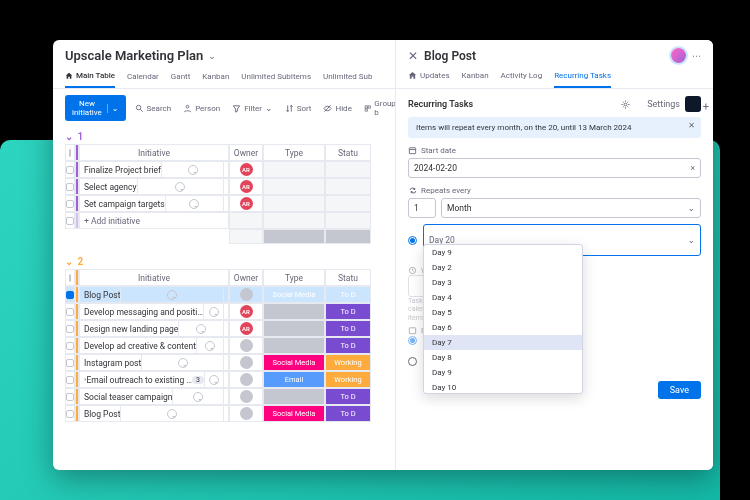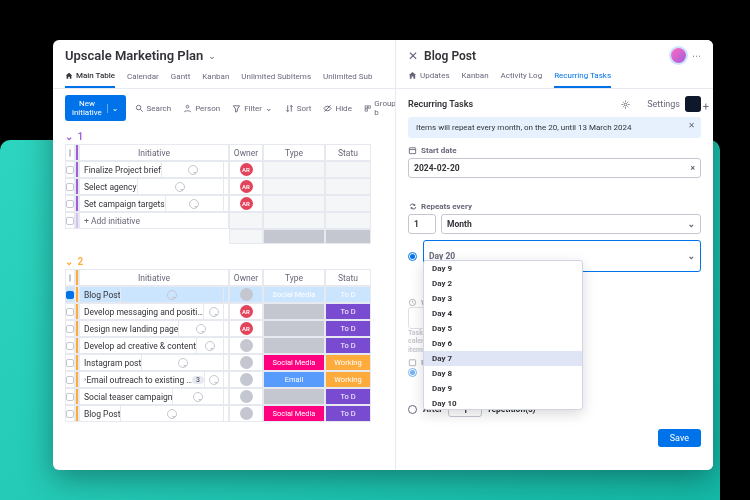--- a/index.html
+++ b/index.html
@@ -65,21 +65,21 @@
   .sp-avatar{width:15px;height:15px;border-radius:50%;background:linear-gradient(135deg,#ff6ac1,#a25ddc);box-shadow:0 0 0 2px #cce5ff;}
   .sp-tabs{display:flex;gap:12px;padding:0 12px;border-bottom:1px solid #e6e9ef;font-size:8px;color:#676879;}
   .sp-tab{padding:4px 0 6px;display:flex;gap:3px;cursor:pointer;}
   .sp-tab.active{color:#0073ea;border-bottom:2px solid #0073ea;}
   .sp-section-head{display:flex;align-items:center;justify-content:space-between;padding:7px 12px 5px;font-size:9px;}
   .sp-section-head .title{font-weight:600;}
   .settings-link{color:#676879;display:flex;align-items:flex-end;gap:17px;cursor:pointer;}
   .app-badge{width:16px;height:16px;background:#0f172a;border-radius:3px;}
   .info-banner{margin:0 12px;background:#e6f1fd;border-radius:3px;padding:6px 8px;font-size:8px;color:#323338;display:flex;align-items:center;gap:6px;position:relative;}
   .info-banner .x{position:absolute;right:6px;top:4px;color:#676879;cursor:pointer;}
-  .form{padding:8px 12px 12px;font-size:8.5px;color:#323338;display:flex;flex-direction:column;gap:24px;font-weight:bold;}
+  .form{padding:8px 12px 12px;font-size:8.5px;color:#323338;display:flex;flex-direction:column;gap:8px;}
   .frow{display:flex;flex-direction:column;gap:3px;}
   .flabel{display:flex;align-items:center;gap:4px;color:#676879;font-size:8px;}
   .input{border:1px solid #c5c7d0;border-radius:3px;padding:3px 5px;height:20px;display:flex;align-items:center;justify-content:space-between;background:#fff;}
   .input .clear{color:#676879;cursor:pointer;}
   .repeat-row{display:flex;gap:5px;align-items:center;}
   .num-input{width:28px;}
   .unit-input{flex:1;}
   .radio-row{display:flex;align-items:center;gap:6px;}
   .radio{width:9px;height:9px;border:1px solid #676879;border-radius:50%;display:inline-flex;align-items:center;justify-content:center;}
   .radio.on::after{content:"";width:5px;height:5px;background:#0073ea;border-radius:50%;}

